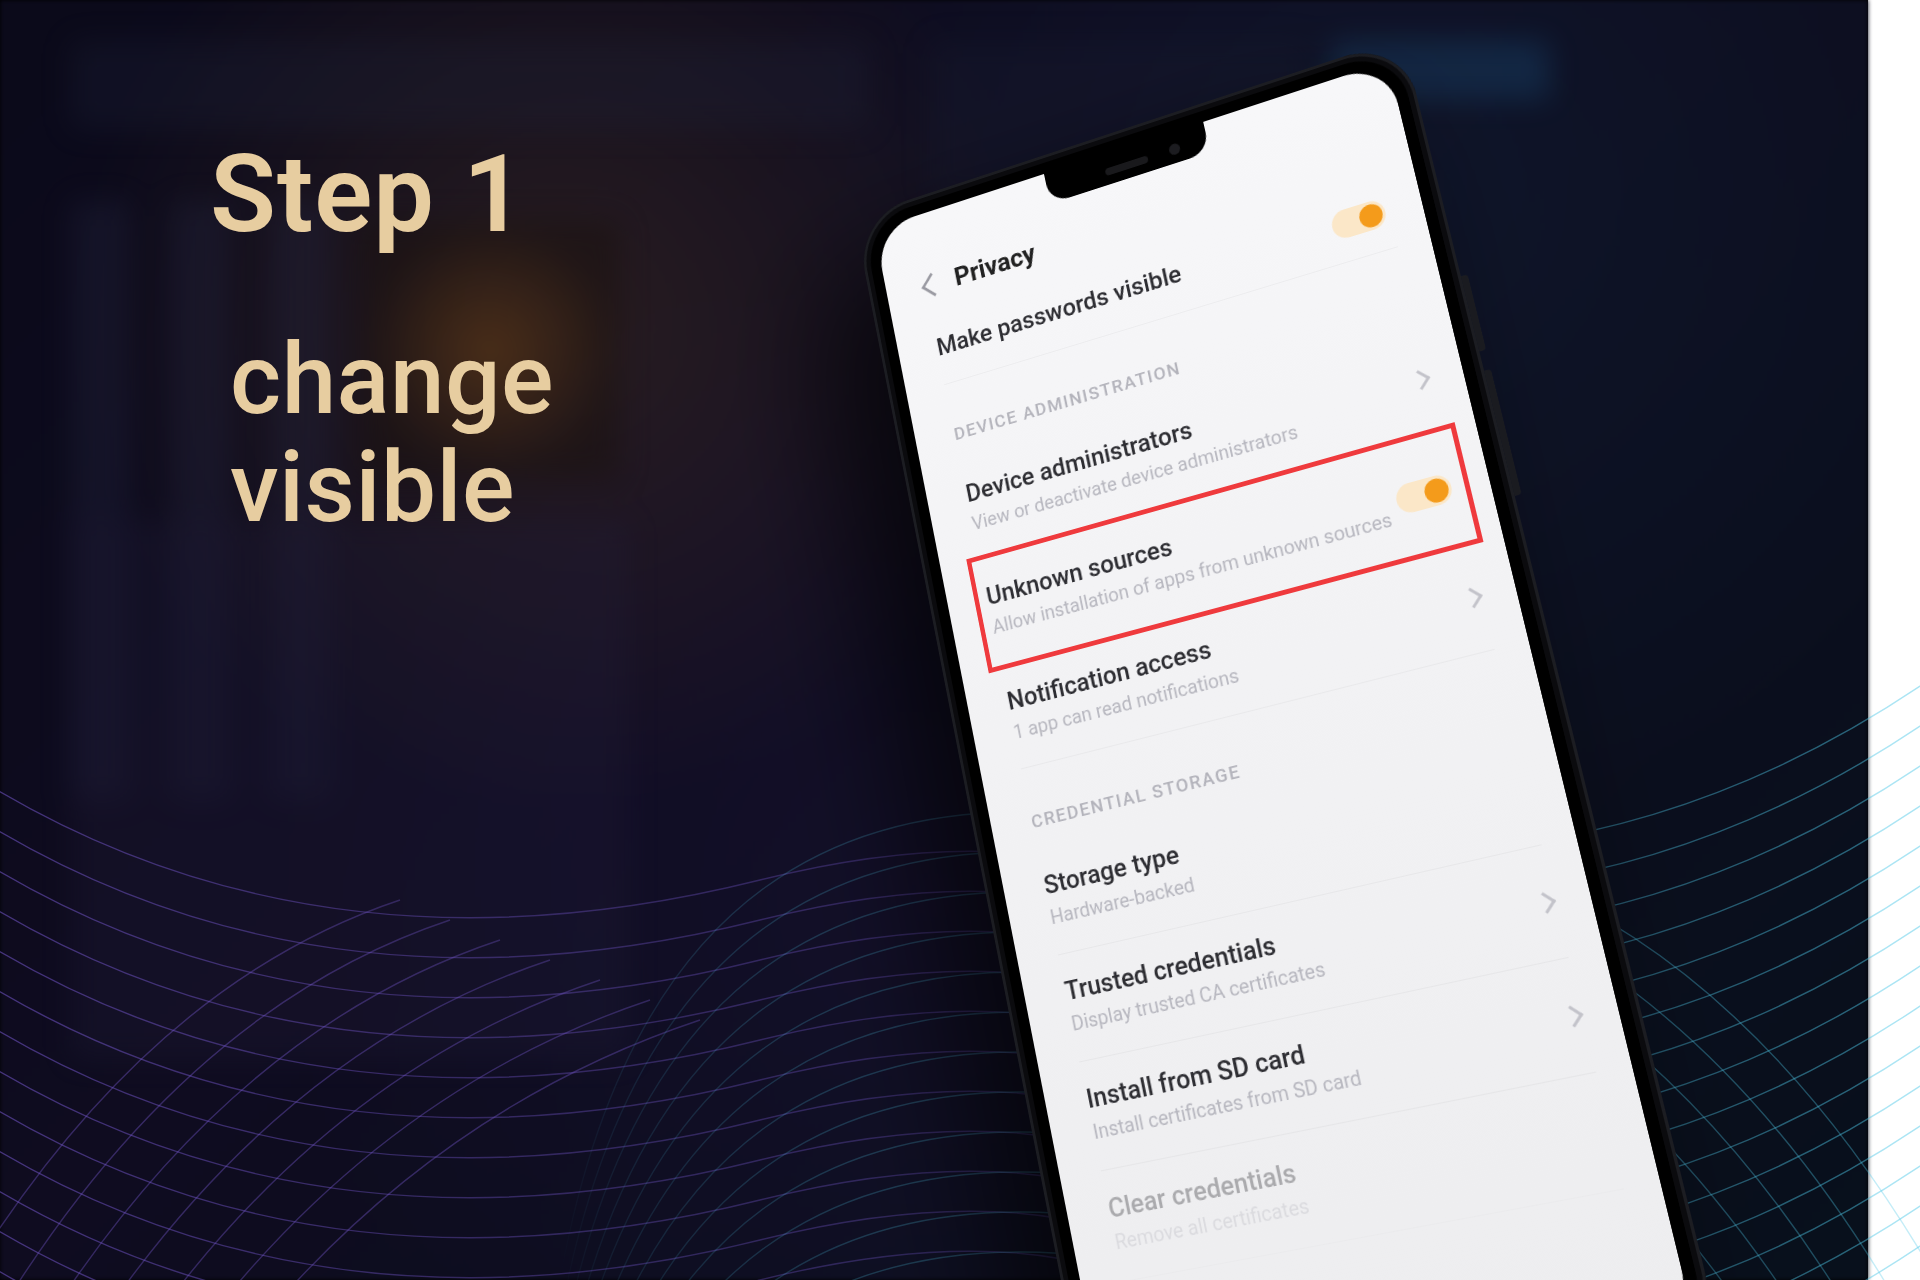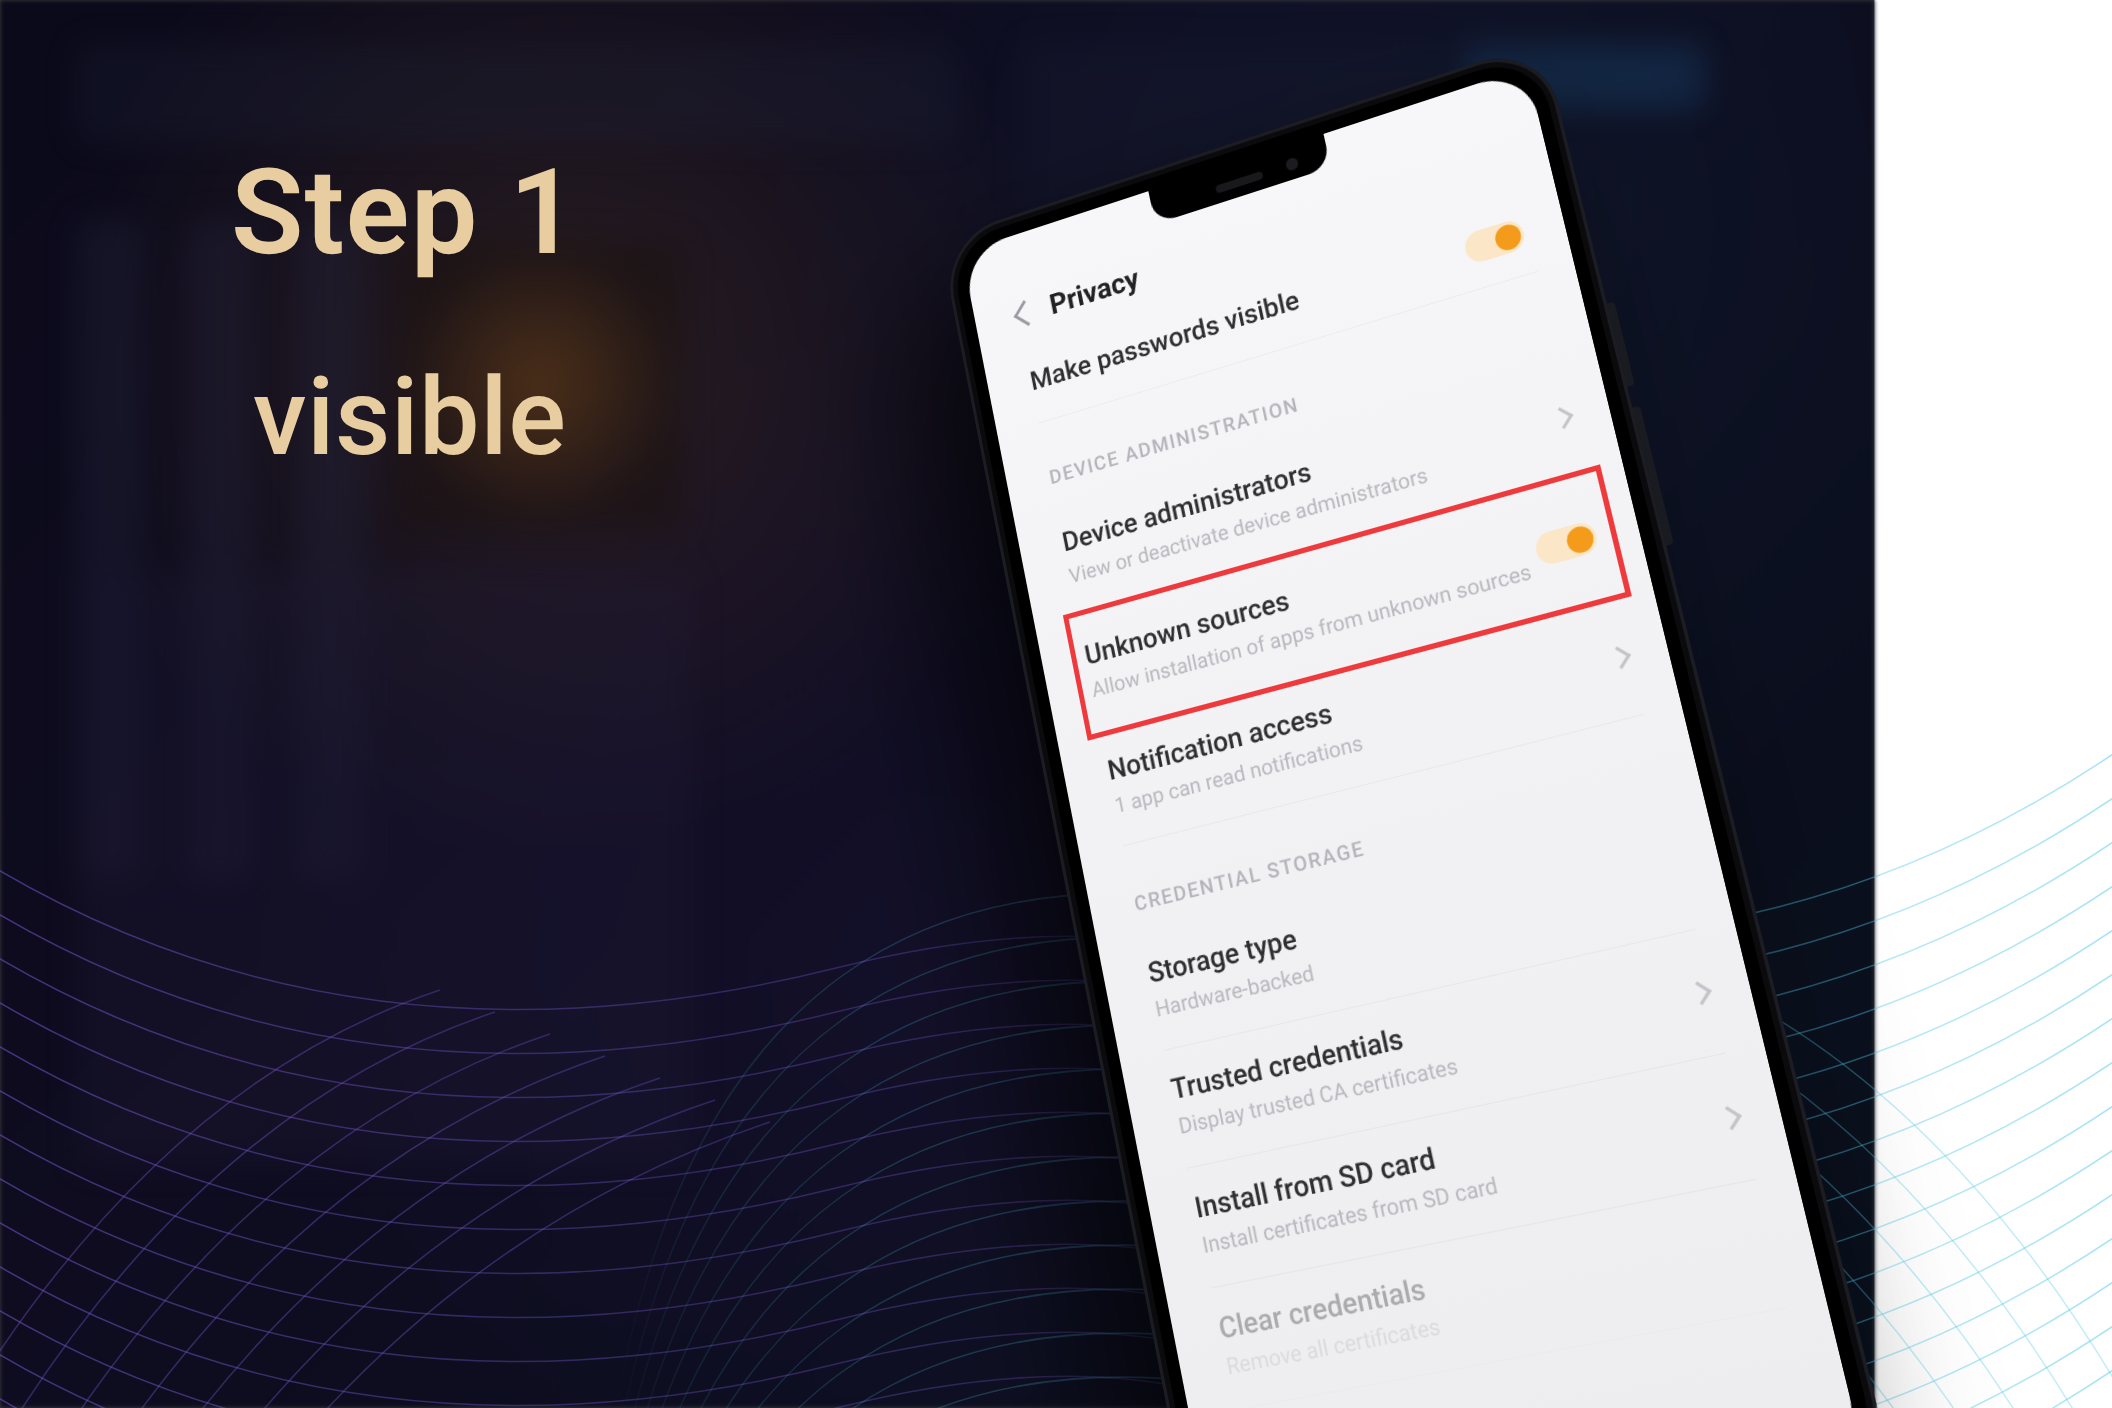--- a/index.html
+++ b/index.html
@@ -1,16 +1,16 @@
 <!DOCTYPE html>
 <html><head>
 <meta charset="utf-8">
 <style>
   html,body{margin:0;padding:0;width:1920px;height:1280px;overflow:hidden;font-family:-apple-system,BlinkMacSystemFont,"Segoe UI",Roboto,sans-serif;}
-  .stage{position:relative;width:1704px;height:1280px;background:#404040;}
+  .stage{position:relative;width:1868px;height:1280px;background:#000000;}
   .bg-blur{position:absolute;inset:0;background:
     radial-gradient(circle at 30% 25%, rgba(120,80,40,0.25) 0%, transparent 30%),
     radial-gradient(circle at 75% 15%, rgba(20,60,90,0.18) 0%, transparent 35%),
     radial-gradient(circle at 50% 70%, rgba(30,20,60,0.35) 0%, transparent 50%),
     linear-gradient(135deg,#0b0a1a 0%,#0f0c20 40%,#08101c 100%);
     filter:blur(2px);}
   .bg-tiles{position:absolute;inset:0;opacity:0.55;filter:blur(14px);}
   .bg-tiles div{position:absolute;border-radius:10px;}
   .tile-a{left:70px;top:40px;width:800px;height:90px;background:rgba(30,32,55,0.55);}
   .tile-b{left:70px;top:200px;width:60px;height:600px;background:rgba(40,42,70,0.5);}
@@ -128,20 +128,21 @@
       <path d="M1850 1400 Q 1650 1040 1350 930"></path>
       <path d="M1800 1400 Q 1600 1060 1300 950"></path>
       <path d="M1750 1400 Q 1550 1080 1250 970"></path>
       <path d="M1700 1400 Q 1500 1100 1200 990"></path>
     </g>
   </svg>
 
   <div class="caption">
     <h1>Step 1</h1>
     <h2>
+      <span>change</span>
       <span>visible</span>
     </h2>
   </div>
 
   <div class="phone-3d-wrap">
     <div class="phone">
       <div class="side-btn b1"></div>
       <div class="side-btn b2"></div>
       <div class="screen">
         <div class="notch"></div>

